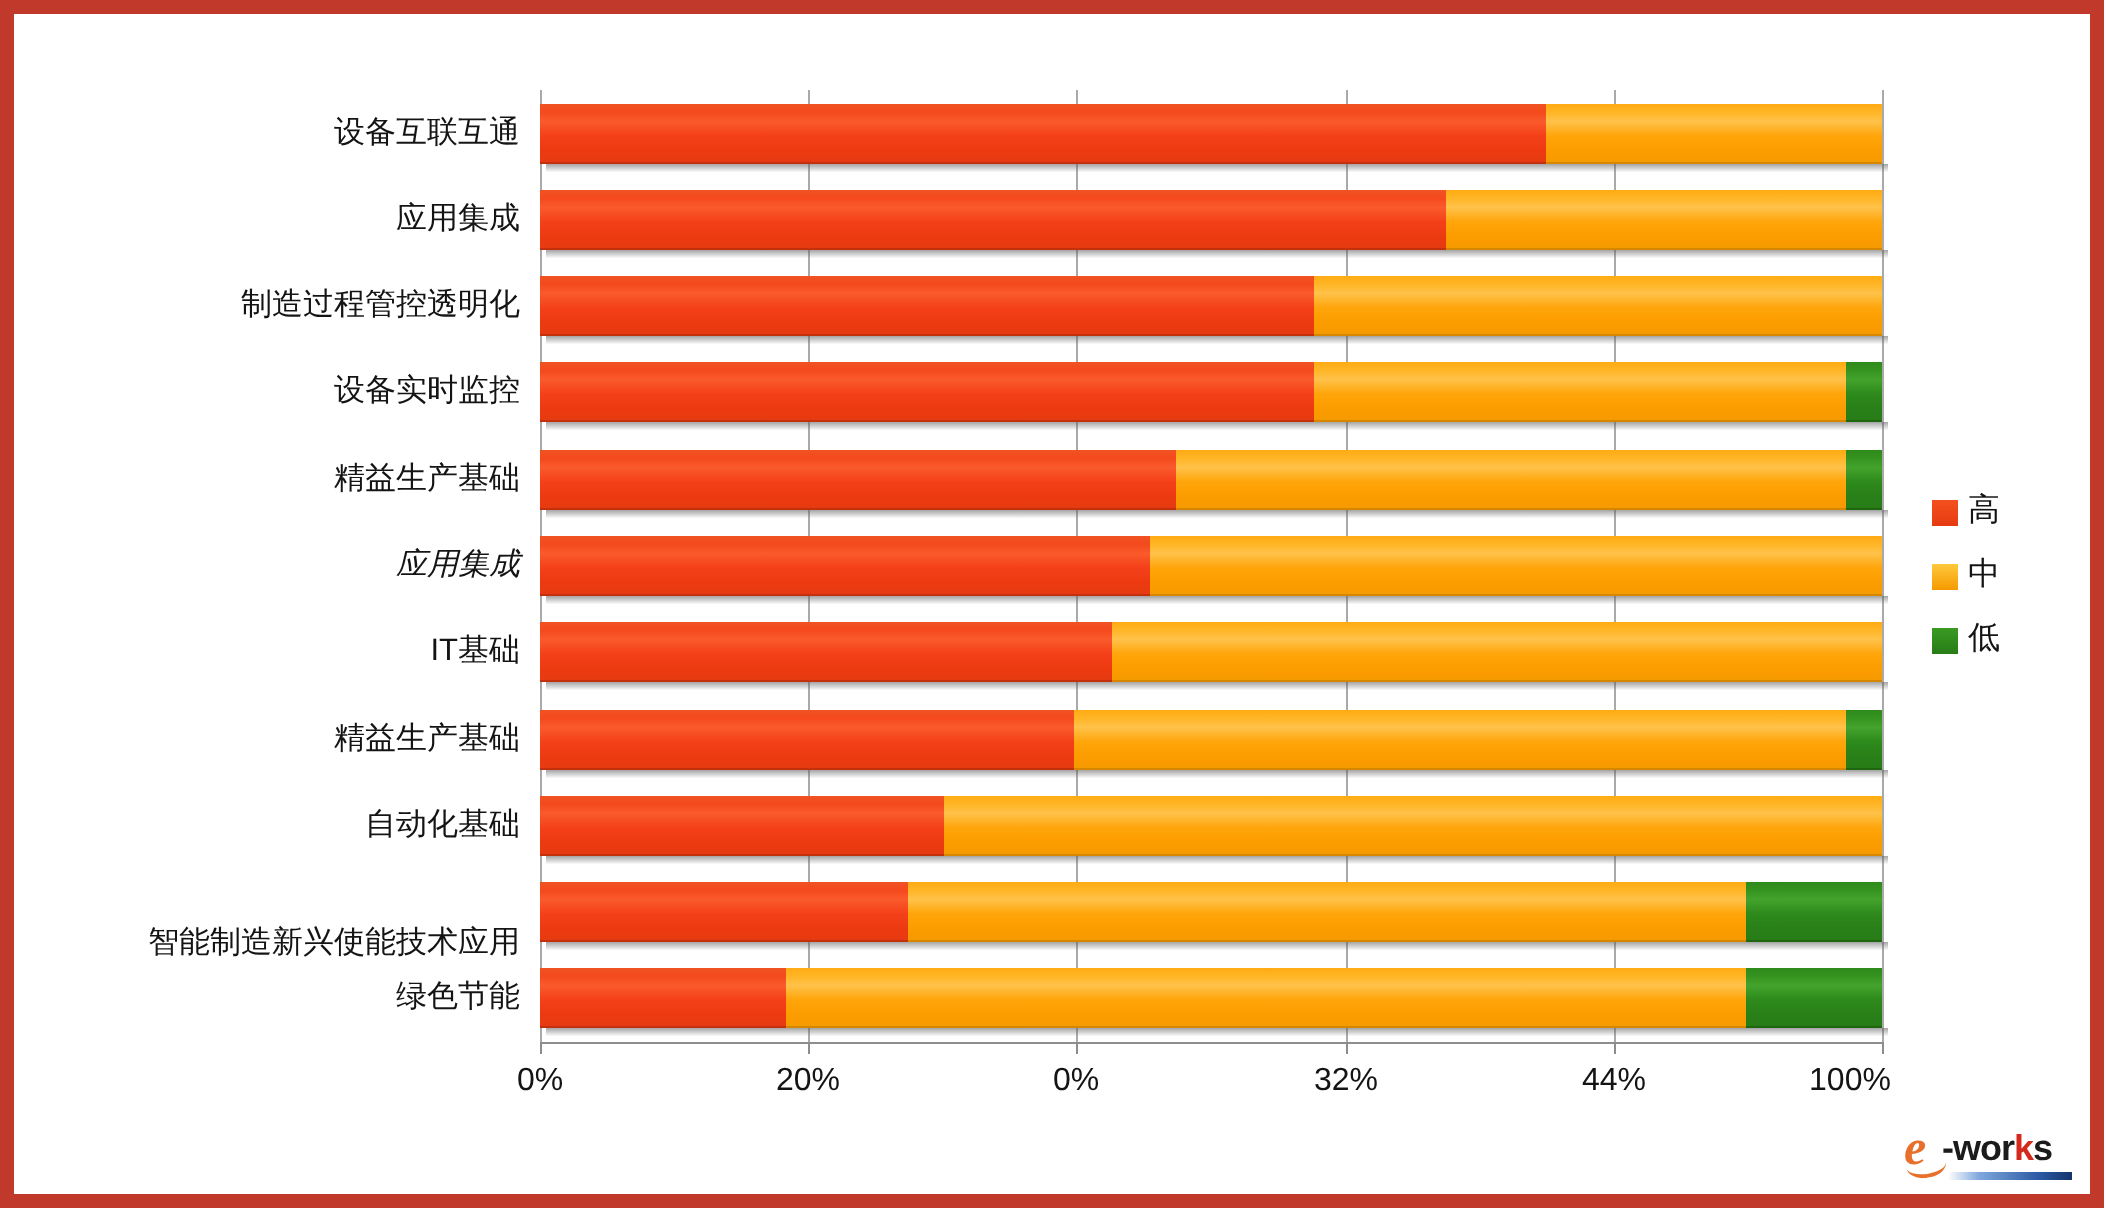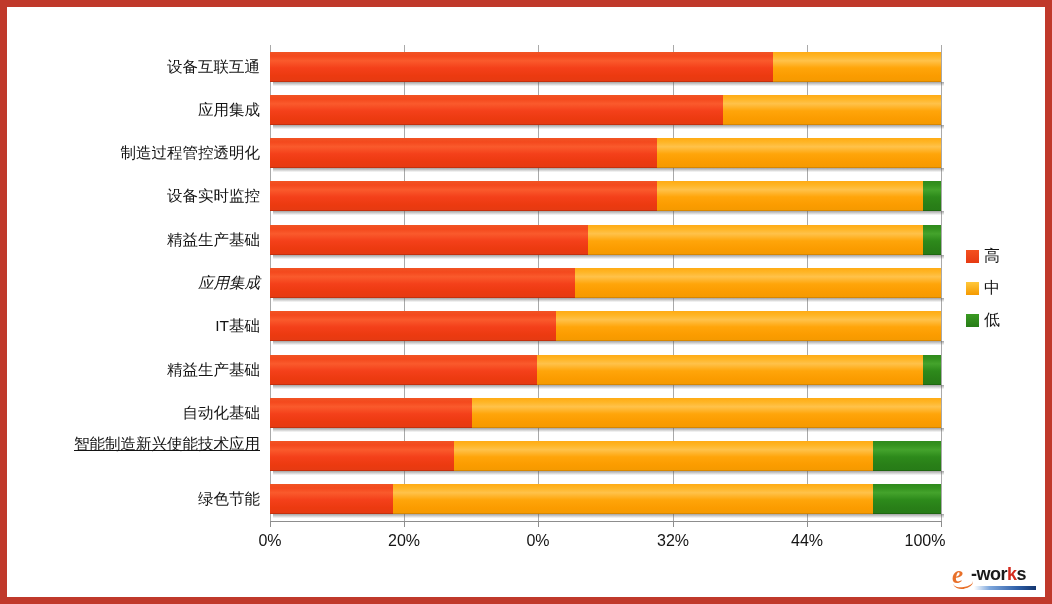--- a/index.html
+++ b/index.html
@@ -231,21 +231,21 @@
   <div id="category-labels">
       <div class="cat-label-wrap" style="top: 59px;">设备互联互通</div>
       <div class="cat-label-wrap" style="top: 102px;">应用集成</div>
       <div class="cat-label-wrap" style="top: 145px;">制造过程管控透明化</div>
       <div class="cat-label-wrap" style="top: 188px;">设备实时监控</div>
       <div class="cat-label-wrap" style="top: 232px;">精益生产基础</div>
       <div class="cat-label-wrap" style="top: 275px; font-style: italic;">应用集成</div>
       <div class="cat-label-wrap" style="top: 318px;">IT基础</div>
       <div class="cat-label-wrap" style="top: 362px;">精益生产基础</div>
       <div class="cat-label-wrap" style="top: 405px;">自动化基础</div>
-      <div class="cat-label-wrap" style="top: 436px; text-decoration: underline;">智能制造新兴使能技术应用</div>
+      <div class="cat-label-wrap" style="top: 464px;">智能制造新兴使能技术应用</div>
       <div class="cat-label-wrap" style="top: 491px;">绿色节能</div>
     </div>
 
   <div id="bars-layer">
       <div class="bar-row" style="top: 52px; left: 0px; width: 1052px;">
         <div class="seg seg-high" style="left: 270px; width: 503px;"></div>
         <div class="seg seg-mid" style="left: 773px; width: 168px;"></div>
         <div class="bar-shadow" style="left: 273px; top: 30px; width: 671px;"></div>
       </div>
       <div class="bar-row" style="top: 95px; left: 0px; width: 1052px;">

